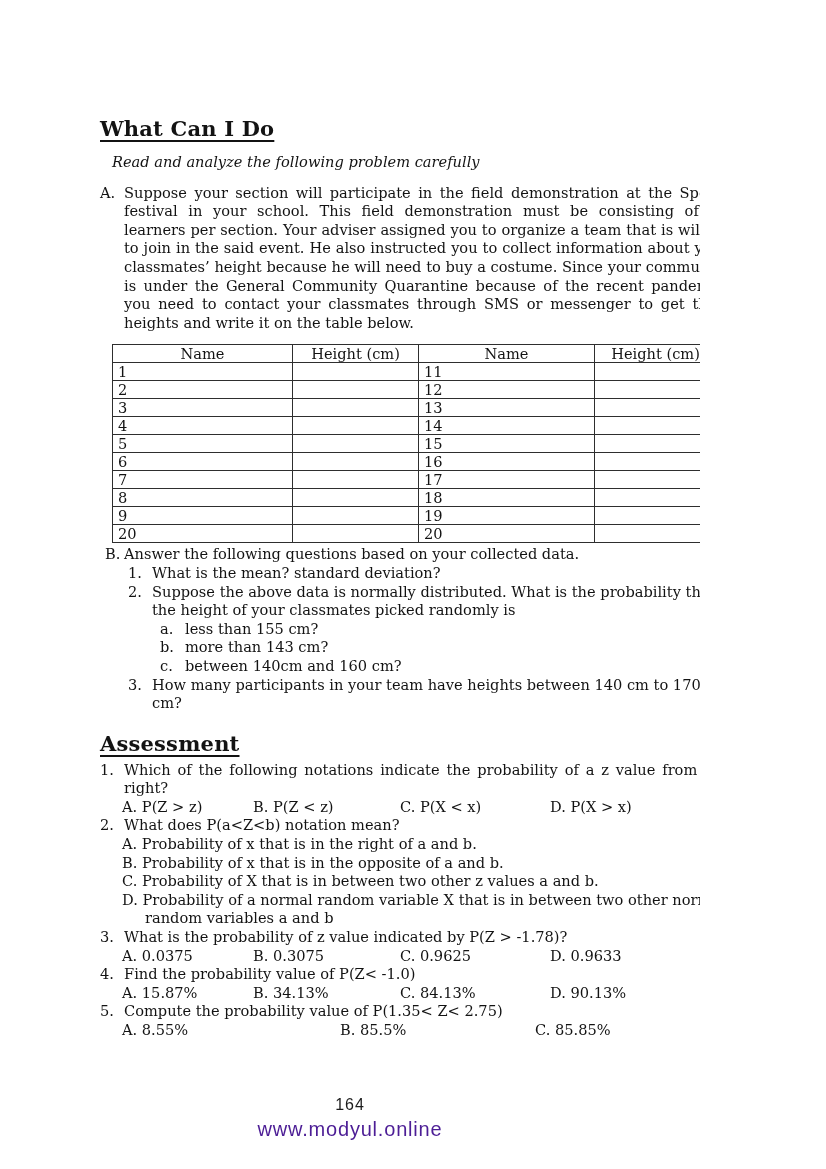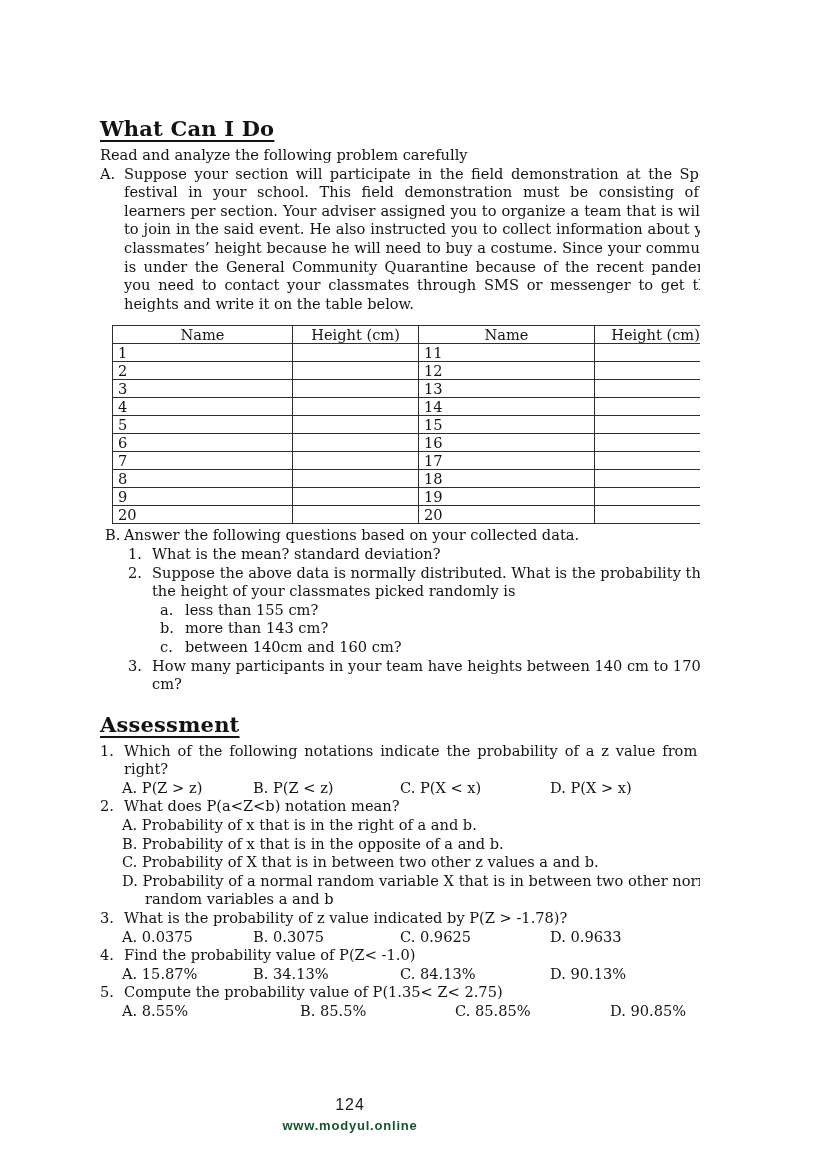--- a/index.html
+++ b/index.html
@@ -8,21 +8,21 @@
     font-family:"DejaVu Serif", serif; color:#131313; overflow:hidden;
   }
   .content { position:absolute; left:100px; top:116px; width:628px;
     font-size:14.6px; line-height:18.6px; }
   h1.sec {
     font-size:21px; line-height:25px; font-weight:bold; margin:0 0 5px 0;
     text-decoration:underline; text-decoration-thickness:2px; text-underline-offset:4px;
     letter-spacing:0.2px;
   }
   .assess-title { margin-top:18px !important; }
-  p.plain { margin:0; }
+  p.plain { margin:12px;font-style:italic; }
   .just { text-align:justify; }
   .hang { display:flex; }
   .hang > .lbl { flex:0 0 24px; }
   .hang > .txt { flex:1 1 auto; }
   
   table.htable { border-collapse:collapse; margin:12px 0 0 12px; width:604px; table-layout:fixed; }
   table.htable th, table.htable td {
     border:1px solid #2e2e2e; padding:0 5px; height:17px;
     font-size:14.6px; line-height:16px; font-weight:normal; overflow:hidden;
   }
@@ -36,30 +36,30 @@
   .bq { margin-left:28px; }
   .bq > .lbl { flex:0 0 24px; }
   .sub { margin-left:60px; }
   .sub > .lbl { flex:0 0 25px; }
   
   .direction { margin:0; }
   .direction i { font-style:italic; }
   .aq { margin:0; }
   .aq .num { flex:0 0 24px; }
   .choices.row4 { display:grid; grid-template-columns:131px 147px 150px auto; padding-left:22px; }
-  .choices.row4.wide { grid-template-columns:178px 155px 155px auto; }
+  .choices.row4.wide { grid-template-columns:178px 155px 155px auto;gap:40px; }
   .choices.stack > div { padding-left:45px; text-indent:-23px; }
   
   .pagenum {
     position:absolute; left:0; right:0; top:1096px; text-align:center;
     font-family:"Liberation Sans", sans-serif; font-size:16px; color:#1c1c1c; letter-spacing:1px;
   }
   .watermark {
     position:absolute; left:0; right:0; top:1118px; text-align:center;
-    font-family:"Liberation Sans", sans-serif; font-size:13px; color:#14532d; letter-spacing:0.8px;font-weight:bold;
+    font-family:"Liberation Sans", sans-serif; font-size:20px; color:#4c1d95; letter-spacing:0.8px;
   }
 </style>
 </head>
 <body>
 
 <div class="page">
   <div class="content">
 
     <h1 class="sec">What Can I Do</h1>
     <p class="plain">Read and analyze the following problem carefully</p>
@@ -242,15 +242,15 @@
       <div class="choices row4 wide">
         <span>A. 8.55%</span>
         <span>B. 85.5%</span>
         <span>C. 85.85%</span>
         <span>D. 90.85%</span>
       </div>
     </div>
 
   </div>
 
-  <div class="pagenum">124</div>
+  <div class="pagenum">164</div>
   <div class="watermark">www.modyul.online</div>
 </div>
 
 </body></html>

